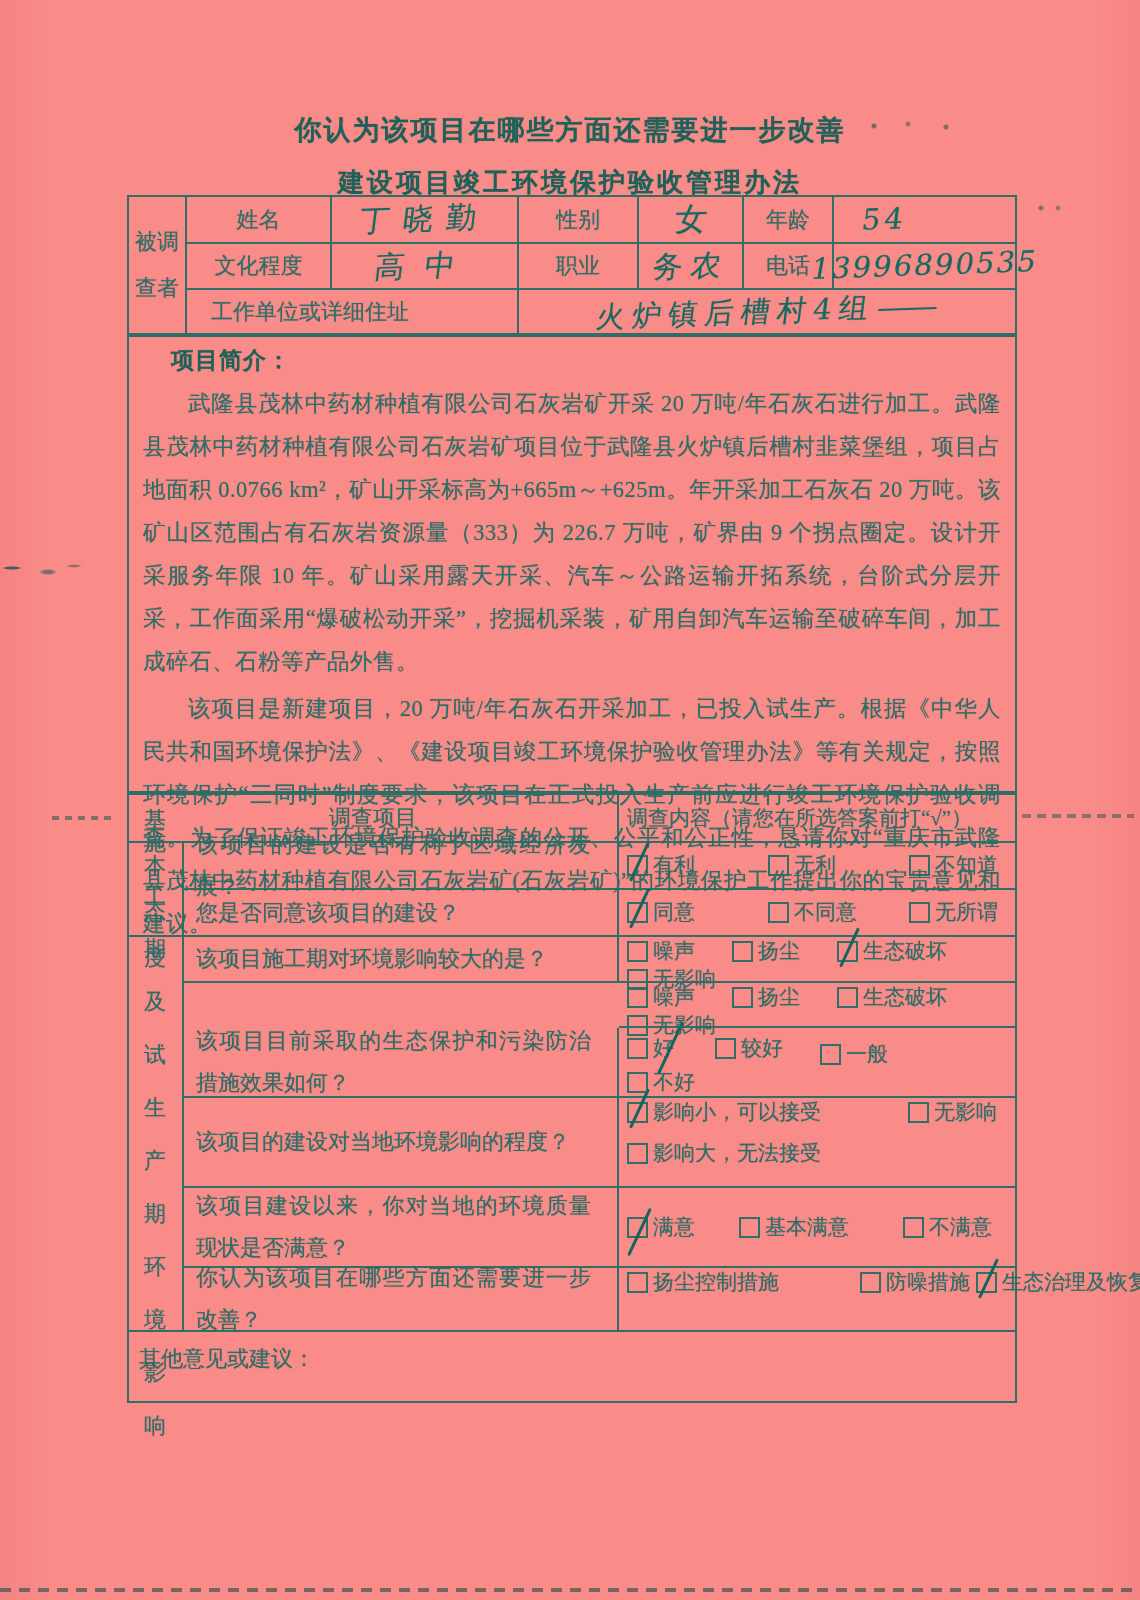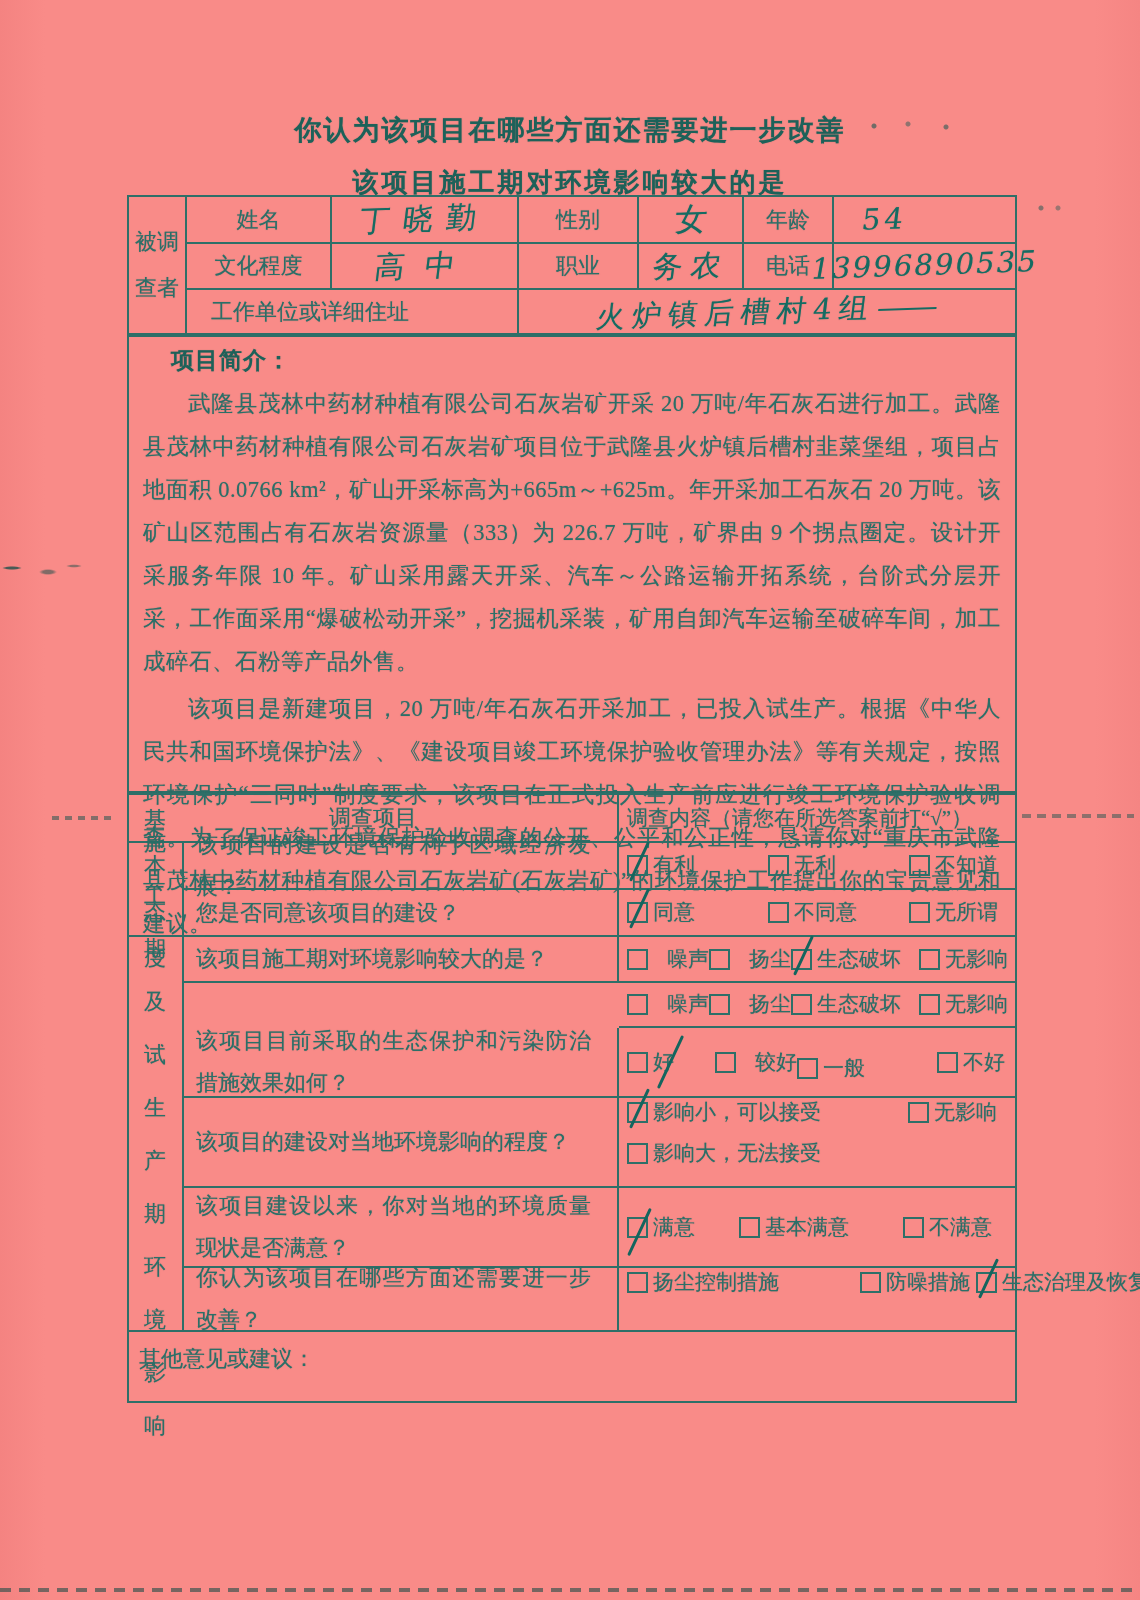--- a/index.html
+++ b/index.html
@@ -66,21 +66,21 @@
   .g1{line-height:46px;}
   .hdr{font-weight:normal;}
 
   
   .opt{display:inline-flex;align-items:center;position:relative;}
   .box{width:17px;height:17px;border:2px solid #2e6f68;margin-right:5px;flex:none;position:relative;}
   .opt[data-checked="true"] .box::after{content:"";position:absolute;left:9px;top:-17px;
     width:3px;height:43px;background:#14655e;transform:rotate(25deg);border-radius:2px;}
   .opt.tall[data-checked="true"] .box::after{height:52px;top:-13px;}
   .opt.slash-right[data-checked="true"] .box::after{left:40px;height:58px;top:-21px;}
-  .w140{width:141px;}.w82{width:82px;justify-content:space-between;}.w128{width:128px;}.w88{width:88px;}
+  .w140{width:141px;}.w82{width:105px;}.w128{width:128px;}.w88{width:88px;}
   .w120{width:140px;margin-top:12px;}.w112{width:112px;}.w136{width:164px;}.w280{width:281px;}.w232{width:233px;}
 
   .other-cell{align-items:flex-start;justify-content:flex-start;padding:12px 10px;}
 
   
   .noise{position:absolute;pointer-events:none;}
   .n-topright{left:868px;top:120px;width:96px;height:12px;
     background:
       radial-gradient(circle at 6px 6px, rgba(40,90,85,.65) 2px, transparent 3px),
       radial-gradient(circle at 40px 4px, rgba(40,90,85,.5) 2px, transparent 3px),
@@ -100,21 +100,21 @@
   .n-bottom{left:0;top:1588px;width:1140px;height:4px;opacity:.75;
     background:repeating-linear-gradient(90deg,rgba(30,75,70,.8) 0 11px,transparent 11px 19px);}
 </style>
 </head>
 <body>
 
 <div class="page">
 
   <div class="title ink">
     <div class="t1">你认为该项目在哪些方面还需要进一步改善</div>
-    <div class="t2">该项目施工期对环境影响较大的是</div>
+    <div class="t2">建设项目竣工环境保护验收管理办法</div>
   </div>
 
   <div class="tbl info ink">
     <div class="cell br vlabel" style="grid-area:1/1/4/2">被调查者</div>
 
     <div class="cell br bb" style="grid-area:1/2/2/3">姓名</div>
     <div class="cell br bb" style="grid-area:1/3/2/4">
       <span class="hand hand-name">丁晓勤</span>
     </div>
     <div class="cell br bb" style="grid-area:1/4/2/5">性别</div>

